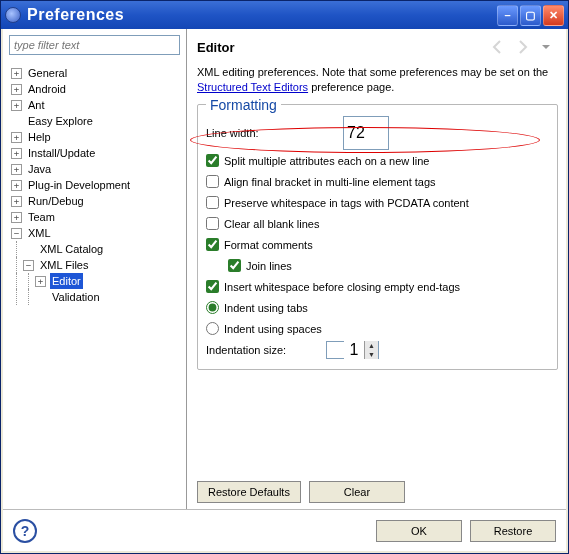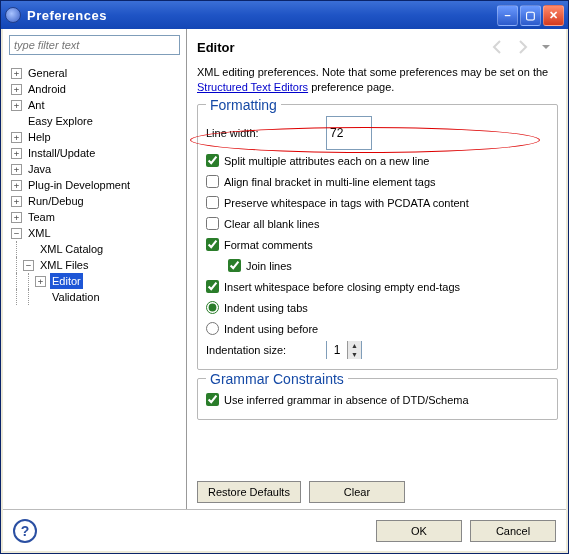--- a/index.html
+++ b/index.html
@@ -2,21 +2,21 @@
 <html><head>
 <meta charset="utf-8">
 <style>
 * { box-sizing: border-box; margin: 0; padding: 0; }
 body { font-family: "Segoe UI", Tahoma, sans-serif; font-size: 11px; background: #fff; overflow: hidden; width: 569px; height: 554px; }
 
 .window { width: 569px; height: 554px; border: 1px solid #0a246a; display: flex; flex-direction: column; background: #ece9d8; }
 
 .title-bar { height: 28px; background: linear-gradient(to bottom, #3b6fd6 0%, #1f54c5 50%, #1346b5 100%); display: flex; align-items: center; padding: 0 4px; color: #fff; }
 .title-bar .app-icon { width: 16px; height: 16px; margin-right: 6px; background: radial-gradient(circle at 40% 40%, #a8c3ff, #3a5fc4); border-radius: 50%; border: 1px solid #223f8a; }
-.title-text { flex: 1; font-weight: bold; font-size: 13px; letter-spacing: 0.5px; }
+.title-text { flex: 1; font-weight: bold; font-size: 16px; letter-spacing: 0.5px; }
 .wc { width: 21px; height: 21px; margin-left: 2px; border: 1px solid #fff4; border-radius: 3px; display: flex; align-items: center; justify-content: center; font-weight: bold; font-size: 11px; color: #fff; }
 .wc.min{ background: linear-gradient(#6b9aff,#2b5acb); }
 .wc.max{ background: linear-gradient(#6b9aff,#2b5acb); }
 .wc.close{ background: linear-gradient(#ff8a6b,#d43a1e); }
 
 .body-area { flex: 1; display: flex; flex-direction: column; background: #fff; border: 2px solid #ece9d8; border-top: none; }
 .split { flex: 1; display: flex; min-height: 0; }
 .left-pane { width: 184px; border-right: 1px solid #999; display: flex; flex-direction: column; justify-content: space-between; }
 .filter-box { padding: 6px; }
 .filter-input { width: 100%; height: 20px; border: 1px solid #7f9db9; padding: 2px 4px; font-size: 11px; color: #777; font-style: italic; }
@@ -33,21 +33,21 @@
 .header-row { display: flex; align-items: center; height: 24px; }
 .htitle { font-weight: bold; font-size: 13px; flex:1; }
 .navarrow { width:16px;height:16px;margin:0 4px;opacity:.35;}
 .crumbs { margin: 6px 0 8px 0; color: #000; line-height: 1.4; font-size: 11px; }
 .link { color: #0000cc; text-decoration: underline; cursor: pointer; }
 
 .fieldset { border: 1px solid #b8b8b8; border-radius: 2px; padding: 10px 8px 8px 8px; margin-bottom: 8px; position: relative; }
 .legend { position: absolute; top: -8px; left: 8px; background: #fff; padding: 0 4px; color: #164aa6; font-size: 14px; }
 .row { display: flex; align-items: center; min-height: 20px; margin: 1px 0; font-size: 11px; }
 .lw-label{ width:120px; text-decoration: underline; text-decoration-color: transparent; }
-input[type=text]{ border:1px solid #7f9db9; height:18px; font-size:12px; padding:16px 3px;}
+input[type=text]{ border:1px solid #7f9db9; height:18px; font-size:16px; padding:16px 3px;margin-left:17px;}
 .cb { width:13px; height:13px; margin-right:5px; accent-color: #2a7d2a; }
 .rd { width:13px;height:13px;margin-right:5px; accent-color: #2a7d2a;}
 .ellipse { position:absolute; left:-8px; top:22px; width:350px; height:26px; border:1px solid #d00; border-radius:50%; pointer-events:none; }
 .spin { display:inline-flex; align-items:center; border:1px solid #7f9db9; height:18px;}
 .spin input{border:none;width:20px;text-align:center;height:16px;}
 .spinbtns{display:flex;flex-direction:column;}
 .sb{width:14px;height:9px;background:#e8e8e8;border-left:1px solid #999;display:flex;align-items:center;justify-content:center;font-size:7px;line-height:1;color:#333;}
 
 .footer-right { display:flex; gap:8px; padding: 4px 0 6px 0; }
 .btn { min-width: 96px; height: 22px; border: 1px solid #888; background: #ece9d8; font-size: 11px; cursor: pointer; padding: 0 10px;}
@@ -197,51 +197,44 @@
           <div class="row">
               <input type="checkbox" class="cb" checked="" style="">
               <span>Insert whitespace before closing empty end-tags</span>
             </div>
           <div class="row">
               <input type="radio" name="ind" class="rd" checked="" style="">
               <span>Indent using tabs</span>
             </div>
           <div class="row">
               <input type="radio" name="ind" class="rd" style="">
-              <span>Indent using before</span>
+              <span>Indent using spaces</span>
             </div>
           <div class="row">
             <span style="width:120px">Indentation size:</span>
             <span class="spin">
               <input type="text" value="1" style="">
               <span class="spinbtns">
                   <span class="sb">▲</span>
                   <span class="sb">▼</span>
                 </span>
             </span>
           </div>
         </div>
 
-        <div class="fieldset">
-          <div class="legend">Grammar Constraints</div>
-          <div class="row">
-              <input type="checkbox" class="cb" checked="" style="">
-              <span>Use inferred grammar in absence of DTD/Schema</span>
-            </div>
-        </div>
 
         <div style="flex:1"></div>
         <div class="footer-right">
           <button class="btn">Restore Defaults</button>
           <button class="btn">Clear</button>
         </div>
       </div>
     </div>
 
     <div class="global-footer">
       <div class="help">?</div>
       <div class="gap"></div>
       <button class="btn" style="min-width:86px">OK</button>
       <span style="width:8px"></span>
-      <button class="btn" style="min-width:86px">Cancel</button>
+      <button class="btn" style="min-width:86px">Restore</button>
     </div>
   </div>
 </div>
 
 </body></html>

